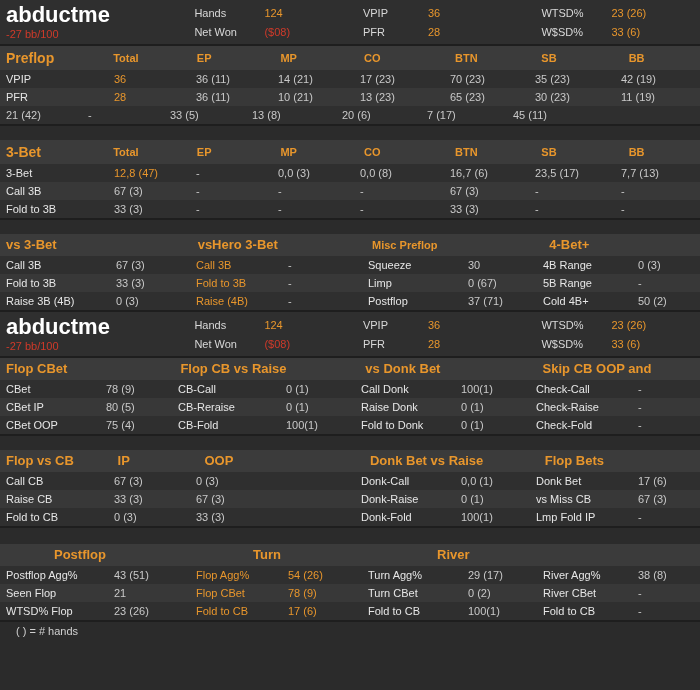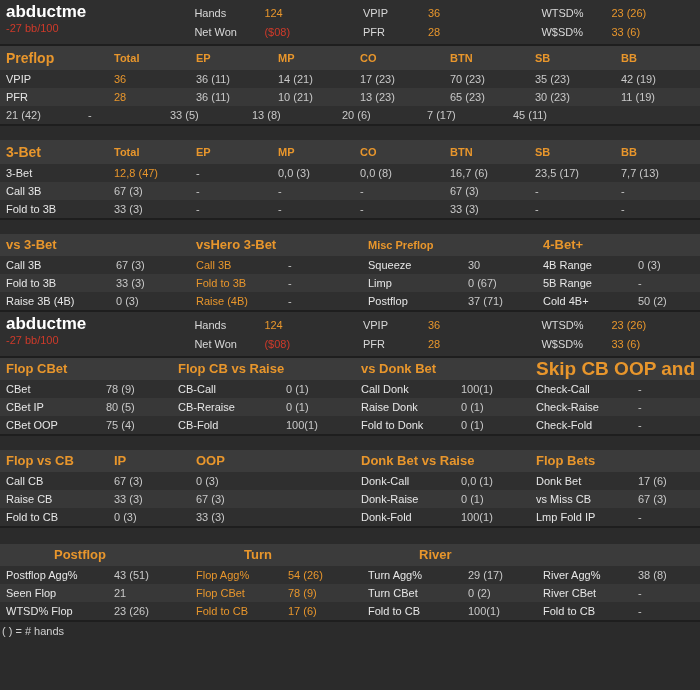--- a/index.html
+++ b/index.html
@@ -9,44 +9,44 @@
     font-family:"Liberation Sans", sans-serif;
     font-size:11px;
     color:#d8d8d8;
     overflow:hidden;
   }
   .wrap{position:relative;width:700px;height:690px;}
   .block{width:700px;}
   .row{display:flex;align-items:center;height:18px;line-height:18px;}
   .row.dark{background:#2f2f2f;}
   .row.light{background:#383838;}
-  .row.hdr{background:#3b3b3b;}
+  .row.hdr{background:#3b3b3b;gap:9px;}
   .cell{padding-left:6px;box-sizing:border-box;overflow:hidden;white-space:nowrap;}
   .orange{color:#e8962c;}
   .white{color:#e6e6e6;}
   .grey{color:#c9c9c9;}
   .bigtitle{
-    font-size:17px;font-weight:bold;color:#ffffff;
+    font-size:22px;font-weight:bold;color:#ffffff;
     padding-left:6px;
   }
   .sectitle{
     font-size:14px;font-weight:bold;color:#e8962c;
     padding-left:6px;
   }
   .subhdr{color:#e8962c;font-weight:bold;}
   .hsep{height:2px;background:#1e1e1e;width:700px;}
   .topbar{height:44px;background:#2f2f2f;display:flex;align-items:flex-start;}
   .topleft{width:190px;padding-left:6px;padding-top:2px;}
   .bb100{font-size:11px;color:#cf3a2a;}
   .statcol{display:flex;flex-direction:column;justify-content:flex-start;padding-top:4px;}
   .statrow{height:19px;line-height:19px;display:flex;}
   .lbl{color:#d8d8d8;}
   .val{color:#e8962c;}
   .valred{color:#cf3a2a;}
-  .footnote{font-size:11px;color:#d0d0d0;padding-left:2px;padding-top:3px;}
+  .footnote{font-size:11px;color:#d0d0d0;padding-left:16px;padding-top:3px;}
 </style>
 </head>
 <body>
 
 <div class="wrap">
 
   <div class="topbar">
     <div class="topleft">
       <div class="bigtitle" style="padding-left:0">abductme</div>
       <div class="bb100">-27 bb/100</div>
@@ -249,21 +249,21 @@
       </div>
     </div>
   </div>
   <div class="hsep"></div>
 
   <div class="block">
     <div class="row hdr" style="height:22px;line-height:22px;">
       <div class="cell sectitle" style="width:172px;font-size:13px;">Flop CBet</div>
       <div class="cell sectitle" style="width:183px;font-size:13px;">Flop CB vs Raise</div>
       <div class="cell sectitle" style="width:175px;font-size:13px;">vs Donk Bet</div>
-      <div class="cell sectitle" style="width:170px;font-size:19px;">Skip CB OOP and</div>
+      <div class="cell sectitle" style="width:170px;font-size:13px;">Skip CB OOP and</div>
     </div>
     <div class="row dark">
       <div class="cell white" style="width:100px">CBet</div>
       <div class="cell grey" style="width:72px">78 (9)</div>
       <div class="cell white" style="width:108px">CB-Call</div>
       <div class="cell grey" style="width:75px">0 (1)</div>
       <div class="cell white" style="width:100px">Call Donk</div>
       <div class="cell grey" style="width:75px">100(1)</div>
       <div class="cell white" style="width:102px">Check-Call</div>
       <div class="cell grey" style="width:68px">-</div>

